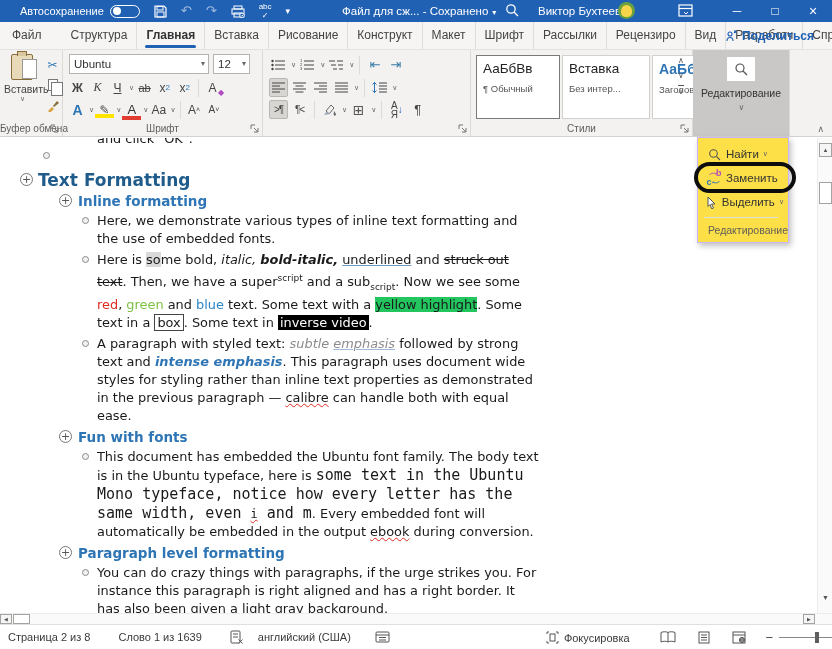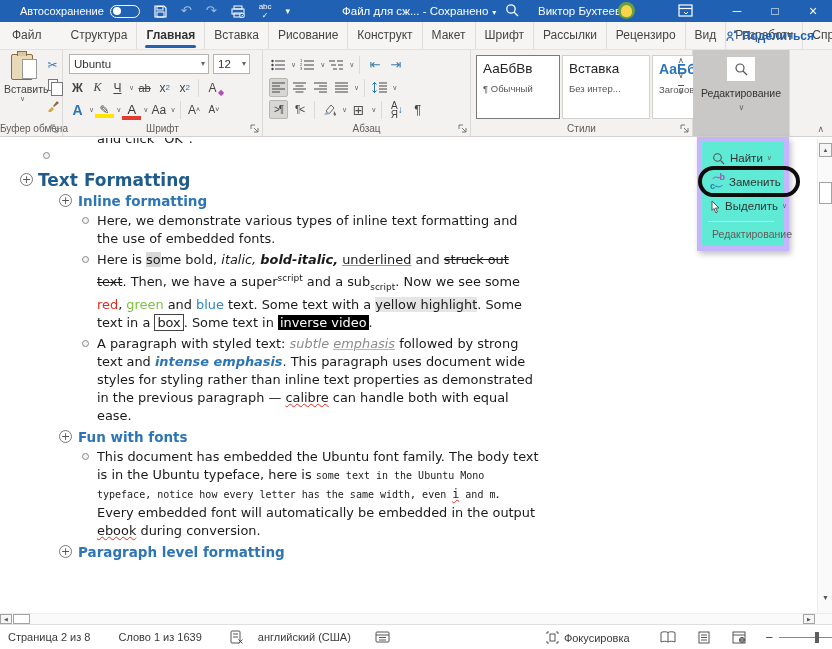--- a/index.html
+++ b/index.html
@@ -102,21 +102,21 @@
 
   
   .g-edit { left:693px; width:97px; border-right:1px solid #dcdad7; }
   .editbtn { position:absolute; left:0; top:0; width:96px; height:86px; background:#c9c8c6; text-align:center; }
   .editbtn .mag { margin:7px auto 6px auto; width:28px; height:24px; background:#fff; display:flex; align-items:center; justify-content:center; }
   .editbtn .lbl { font-size:10.5px; color:#333; }
   .editbtn .chevs { display:block; margin-top:4px; font-size:8px; }
   .collapse-chev { position:absolute; right:8px; bottom:2px; font-size:9px; color:#666; }
 
   
-  .dropdown { position:absolute; left:697px; top:137px; width:92px; background:#5eead4; border:5px solid #c4b5fd; box-shadow:2px 3px 6px rgba(0,0,0,.25); padding:4px 4px 2px 0; z-index:30; }
+  .dropdown { position:absolute; left:697px; top:137px; width:92px; background:#fde047; border:1px solid #c4b5fd; box-shadow:2px 3px 6px rgba(0,0,0,.25); padding:4px 4px 2px 0; z-index:30; }
   .dd-item { position:relative; height:24px; display:flex; align-items:center; padding-left:8px; font-size:11.5px; color:#333; white-space:nowrap; }
   .dd-item .ddicon { width:16px; display:inline-flex; justify-content:center; margin-right:4px; }
   .dd-item .chevs { margin-left:4px; }
   .dd-sep { height:1px; background:#e1dfdd; margin:3px 6px; }
   .dd-footer { font-size:10.5px; color:#605e5c; padding:3px 0 4px 10px; white-space:nowrap; }
   .anno-oval { position:absolute; left:-4px; top:-4px; width:102px; height:31px; border:4px solid #0d0d0d; border-radius:16px; pointer-events:none; z-index:40; }
   .repicon { position:relative; width:15px; height:14px; font-size:9px; font-weight:700; }
   .repicon .b { position:absolute; right:0; top:-3px; color:#b14cc1; }
   .repicon .c { position:absolute; left:0; bottom:-2px; color:#2e75b5; }
   .repicon svg { position:absolute; left:0; top:0; }
@@ -137,29 +137,29 @@
   .sg-italic { font-style:italic; }
   .sg-bolditalic { font-weight:700; font-style:italic; }
   .sg-underline { text-decoration:underline; text-decoration-color:#6f98c4; }
   .sg-strike { text-decoration:line-through; }
   .sg-graybg { background:#d9d9d9; }
   .sg-sup { vertical-align:super; font-size:9px; }
   .sg-sub { vertical-align:sub; font-size:9px; }
   .sg-red { color:#e02b20; }
   .sg-green { color:#7dc142; }
   .sg-blue { color:#2b87c8; }
-  .sg-yellow { background:#e5e5e5; }
+  .sg-yellow { background:#22c55e; }
   .sg-box { border:1px solid #444; padding:0 2px; }
   .sg-inverse { background:#000; color:#fff; padding:0 2px; }
   .sg-subtle { color:#8c8c8c; font-style:italic; }
   .sg-subtleund { color:#8c8c8c; font-style:italic; text-decoration:underline; text-decoration-color:#9cb9da; }
   .sg-undblue { text-decoration-color:#6f98c4; }
   .sg-intense { font-weight:700; font-style:italic; color:#2e75b5; }
   .sg-spell { text-decoration:underline wavy #e02b20 1px; }
-  .sg-mono { font-family:"DejaVu Sans Mono",monospace; font-size:10px;text-align:center; }
+  .sg-mono { font-family:"DejaVu Sans Mono",monospace; font-size:15px;text-align:center; }
   .sg-monospell { font-family:"DejaVu Sans Mono",monospace; font-size:11.8px; text-decoration:underline wavy #e02b20 1px; }
 
   
   .vscroll { position:absolute; right:0; top:138px; width:15px; height:475px; background:#fafafa; border-left:1px solid #ececec; }
   .vbtn { position:absolute; left:1px; width:13px; height:14px; border:1px solid #a5a3a0; background:#f5f5f5; font-size:6px; text-align:center; line-height:13px; color:#555; }
   .vup { top:5px; } .vdown { bottom:8px; }
   .vthumb { position:absolute; left:1px; top:44px; width:13px; height:22px; border:1px solid #a5a3a0; background:#fff; }
   .hscroll { position:absolute; left:0; top:613px; width:832px; height:11px; background:#fafafa; border-top:1px solid #ececec; }
   .hbtn { position:absolute; top:0; width:12px; height:10px; border:1px solid #a5a3a0; background:#f5f5f5; font-size:5px; text-align:center; line-height:9px; color:#555; }
   .hleft { left:0; } .hright { right:17px; }
@@ -446,21 +446,20 @@
         <span class="chevs">∨</span>
         <span class="icbtn" style="font-size:14px;color:#555;">⊞</span>
         <span class="chevs">∨</span>
         <span class="vdiv"></span>
         <span class="icbtn sorticon">
             <span><span>А</span><br><span>Я</span></span>
             <span class="sa">↓</span>
           </span>
         <span class="icbtn" style="font-size:13px;">¶</span>
       </div>
-      <div class="glabel"><span>Абзац</span></div>
       <span class="launcher">
           <svg viewBox="0 0 9 9">
             <path d="M1 1v4M1 1h4" stroke="#777" fill="none"></path>
             <path d="M4 4l4 4M8 4v4h-4" stroke="#777" fill="none"></path>
           </svg>
         </span>
     </div>
 
     <div class="rgroup g-styles">
       <div class="stylecard sel sc1">
@@ -551,20 +550,21 @@
         <span class="bullet-mark"></span>
       </div>
       <div class="doc-h1"><span class="expand-mark">+</span><span>Text Formatting</span></div>
       <div class="doc-h2"><span class="expand-mark">+</span><span>Inline formatting</span></div>
       <div class="doc-bullet"><span class="bullet-mark"></span><span>Here, we demonstrate various types of inline text formatting and the use of embedded fonts.</span></div>
       <div class="doc-bullet"><span class="bullet-mark"></span><span>Here is </span><span class="sg-graybg">so</span><span>me </span><span class="sg-bold">bold,</span><span> </span><span class="sg-italic">italic,</span><span> </span><span class="sg-bolditalic">bold-italic,</span><span> </span><span class="sg-underline">underlined</span><span> and </span><span class="sg-strike">struck out text</span><span>. Then, we have a super</span><span class="sg-sup">script</span><span> and a sub</span><span class="sg-sub">script</span><span>. Now we see some </span><span class="sg-red">red</span><span>, </span><span class="sg-green">green</span><span> and </span><span class="sg-blue">blue</span><span> text. Some text with a </span><span class="sg-yellow">yellow highlight</span><span>. Some text in a </span><span class="sg-box">box</span><span>. Some text in </span><span class="sg-inverse">inverse video</span><span>.</span></div>
       <div class="doc-bullet"><span class="bullet-mark"></span><span>A paragraph with styled text: </span><span class="sg-subtle">subtle </span><span class="sg-subtleund">emphasis</span><span>  </span><span class="sg-undblue">followed</span><span> by </span><span class="sg-bold">strong text</span><span> and </span><span class="sg-intense">intense emphasis</span><span>. This paragraph uses document wide styles for styling rather than inline text properties as demonstrated in the previous paragraph — </span><span class="sg-spell">calibre</span><span> can handle both with equal ease.</span></div>
       <div class="doc-h2"><span class="expand-mark">+</span><span>Fun with fonts</span></div>
       <div class="doc-bullet"><span class="bullet-mark"></span><span>This document has embedded the Ubuntu font family. The body text is in the Ubuntu typeface, here is </span><span class="sg-mono">some text in the Ubuntu Mono typeface, notice how every letter has the same width, even </span><span class="sg-monospell">i</span><span class="sg-mono"> and </span><span class="sg-mono">m</span><span>. Every embedded font will automatically be embedded in the output </span><span class="sg-spell">ebook</span><span> during conversion.</span></div>
       <div class="doc-h2"><span class="expand-mark">+</span><span>Paragraph level formatting</span></div>
+      <div class="doc-bullet"><span class="bullet-mark"></span><span>You can do crazy things with paragraphs, if the urge strikes you. For </span><span class="sg-undblue">instance</span><span> this paragraph is right aligned and has a right border. It has also been given a light gray background.</span></div>
     </div>
 
   <div class="vscroll">
     <span class="vbtn vup">▲</span>
     <span class="vthumb"></span>
     <span class="vbtn vdown" style="border:none;background:none;font-size:7px;">▼</span>
   </div>
   <div class="hscroll">
     <span class="hbtn hleft">◀</span>
     <span class="hthumb"></span>

